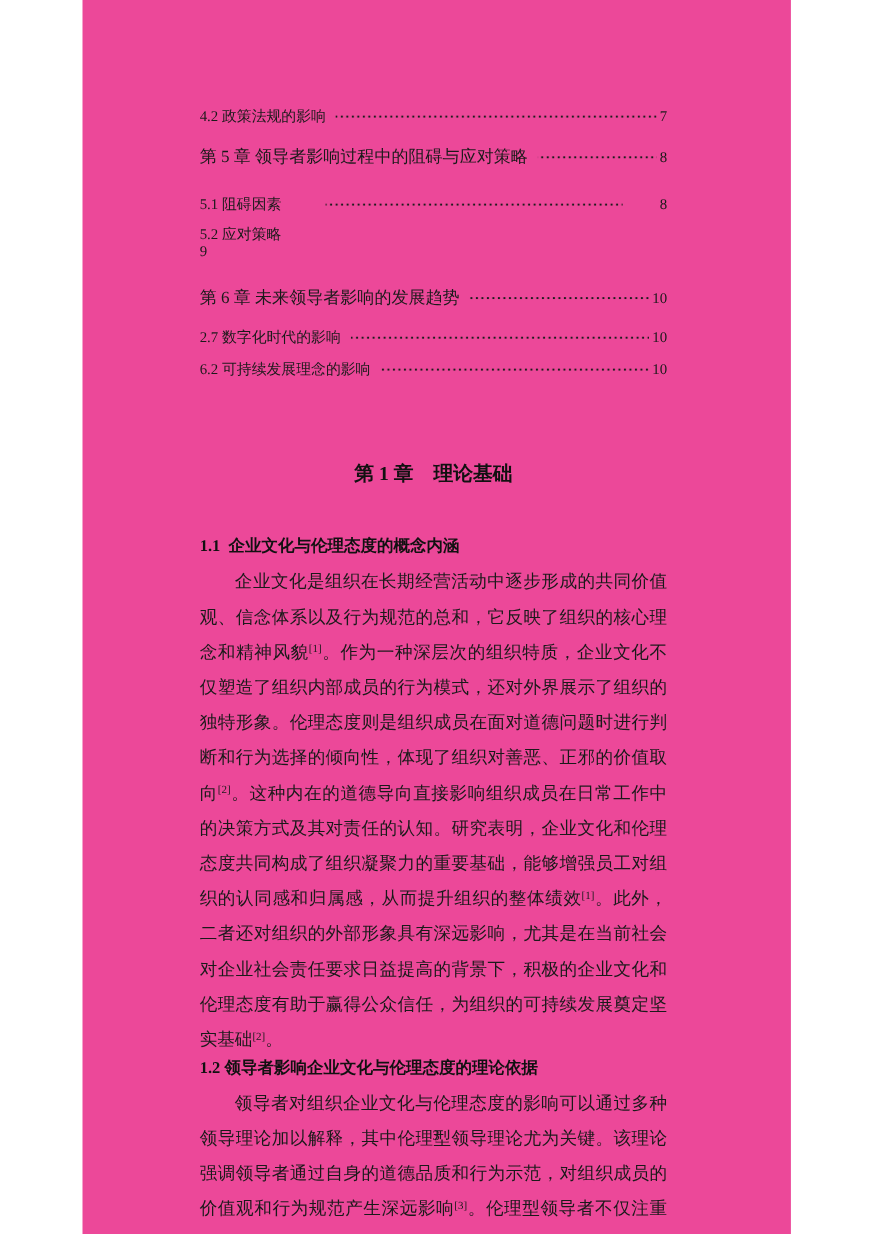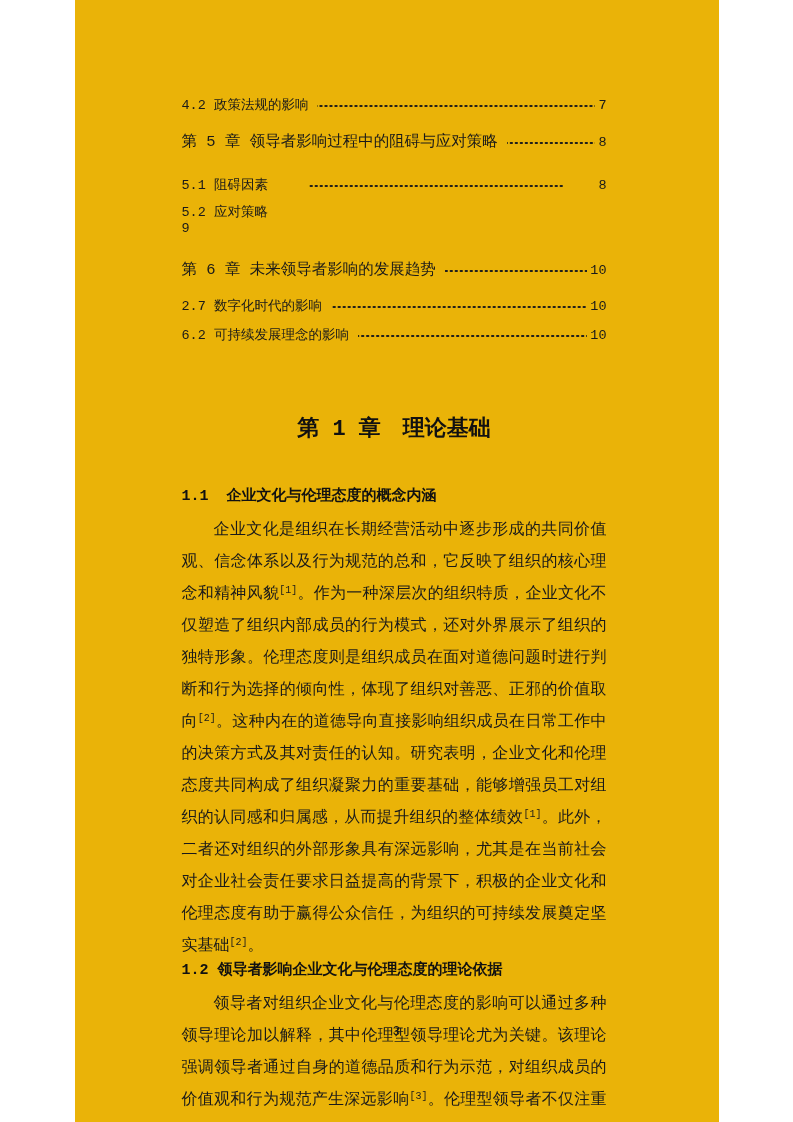--- a/index.html
+++ b/index.html
@@ -1,35 +1,35 @@
 <!DOCTYPE html>
 <html><head>
 <meta charset="utf-8">
 <style>
   html, body { margin: 0; padding: 0; background: #ffffff; }
   .page {
     position: relative;
     width: 644px;
     height: 1122px;
     margin: 0 auto;
-    background: #eab308;
+    background: #ec4899;
     color: #1a1a1a;
-    font-family: Liberation Mono, monospace;
+    font-family: Liberation Serif, serif;
     box-sizing: border-box;
     padding: 98px 112px 0 107px;
     overflow: hidden;
   }
 
   
   .toc-row {
     display: flex;
     align-items: baseline;
   }
   .toc-row.sub { font-size: 13.5px; line-height: 16px; }
-  .toc-row.chapter { font-size: 15.5px; line-height: 19px; }
+  .toc-row.chapter { font-size: 15.5px; line-height: 19px; align-items: center; }
   .toc-label { white-space: pre-wrap; }
   .toc-leader {
     flex: 1;
     align-self: center;
     height: 14px;
     margin: 0 3px 0 9px;
     background-image: radial-gradient(circle, #1c1c1c 1.1px, transparent 1.35px);
     background-size: 5px 14px;
     background-position: center;
     background-repeat: repeat-x;
@@ -40,21 +40,21 @@
   .toc-row:nth-child(4) { margin-top: 11px; flex-direction: column; }
   .toc-row:nth-child(5) { margin-top: 24px; }
   .toc-row:nth-child(6) { margin-top: 19px; }
   .toc-row:nth-child(7) { margin-top: 13px; }
   .toc-row:nth-child(8) { margin-top: 40px; }
 
   
   .chapter-title {
     margin: 74px 0 0 0;
     text-align: center;
-    font-size: 22px;
+    font-size: 18px;
     font-weight: bold;
     line-height: 24px;
     white-space: pre-wrap;
     color: #111111;
   }
   .section-heading {
     margin: 46px 0 0 0;
     font-size: 15px;
     font-weight: bold;
     line-height: 18px;

